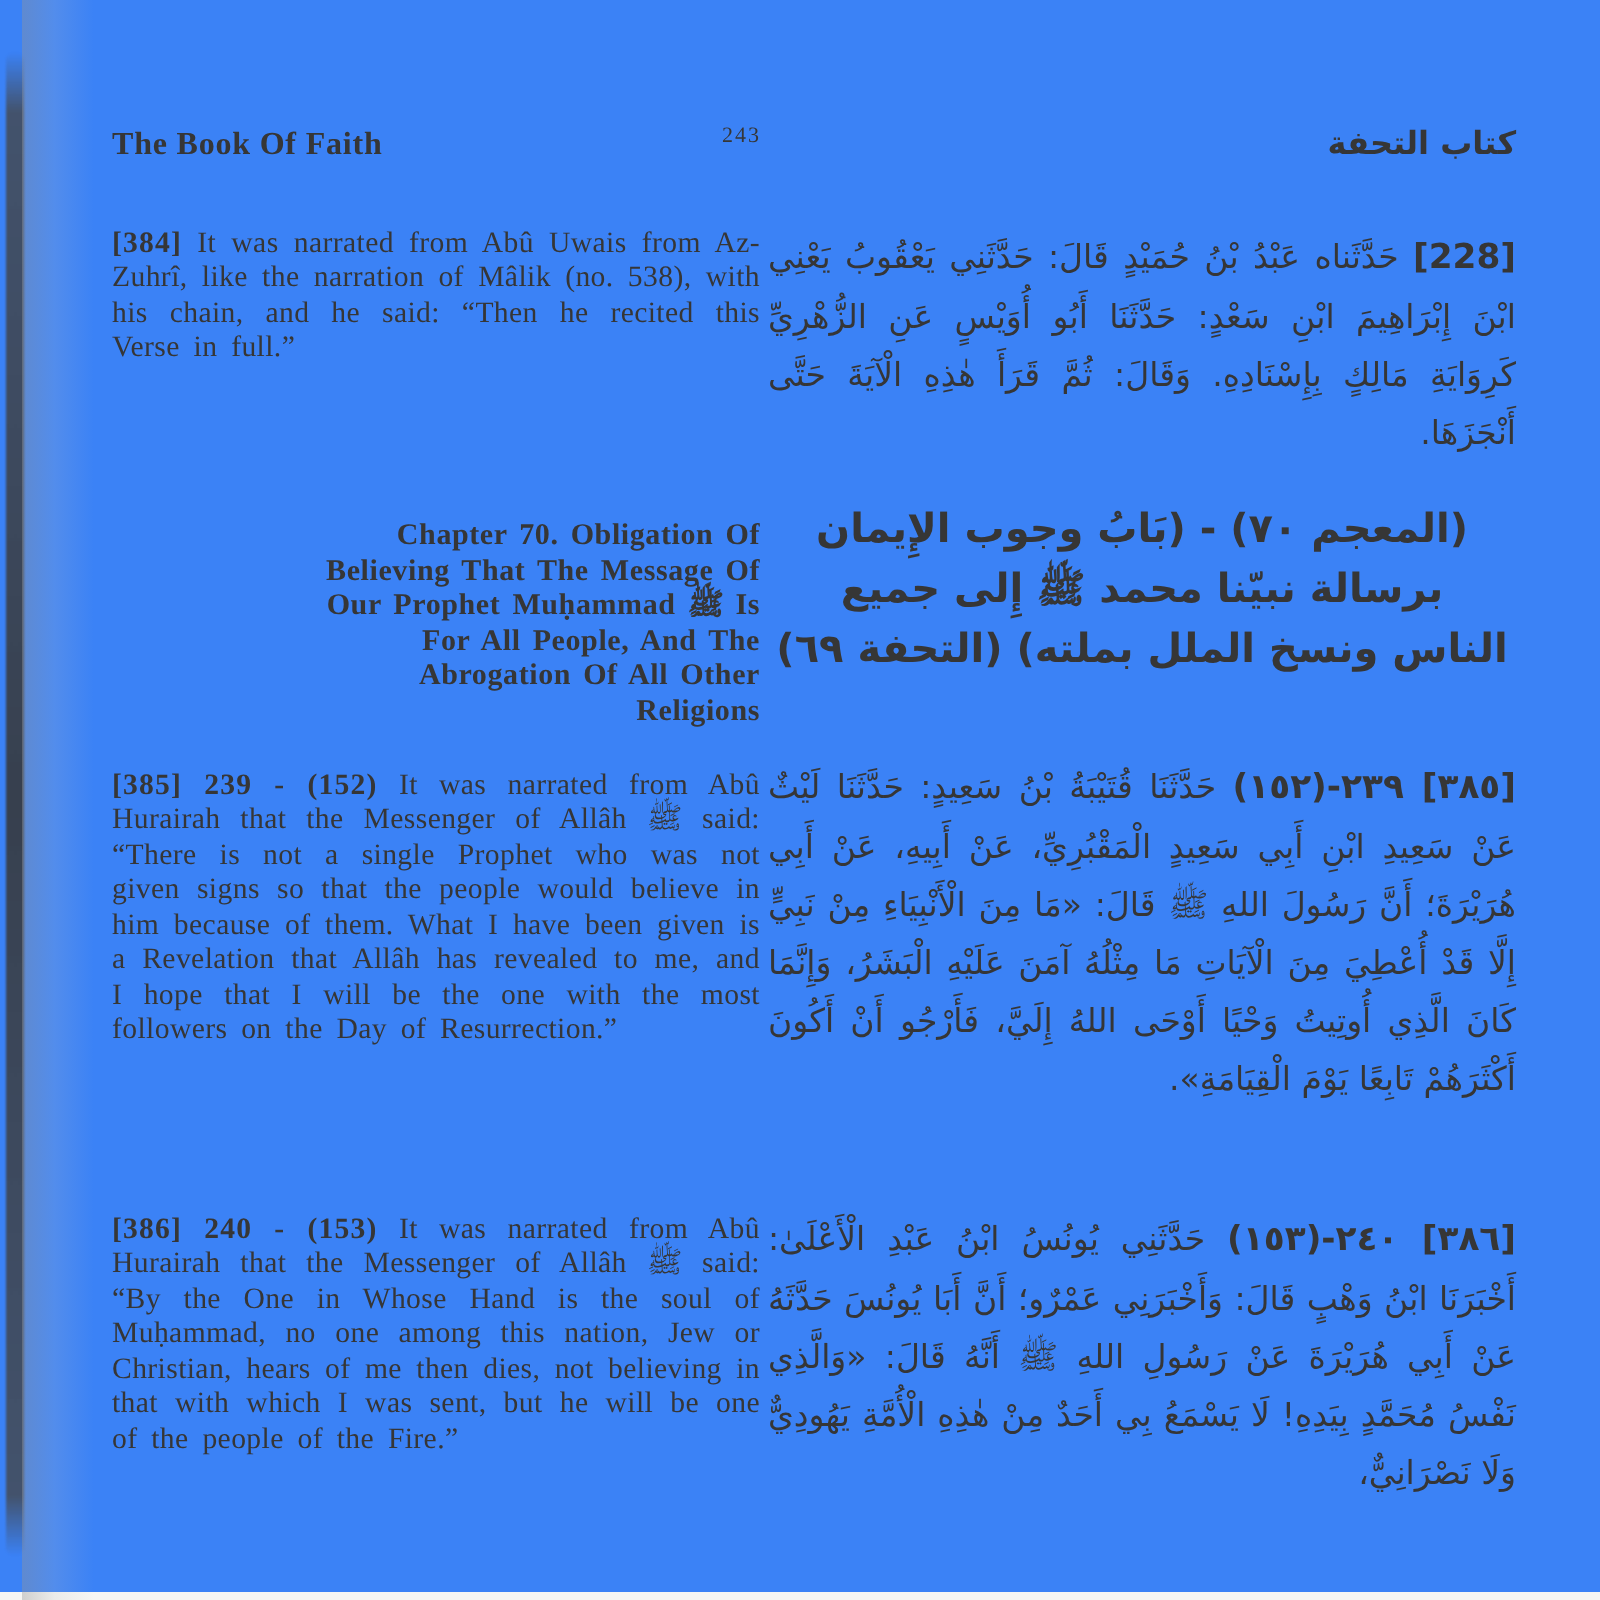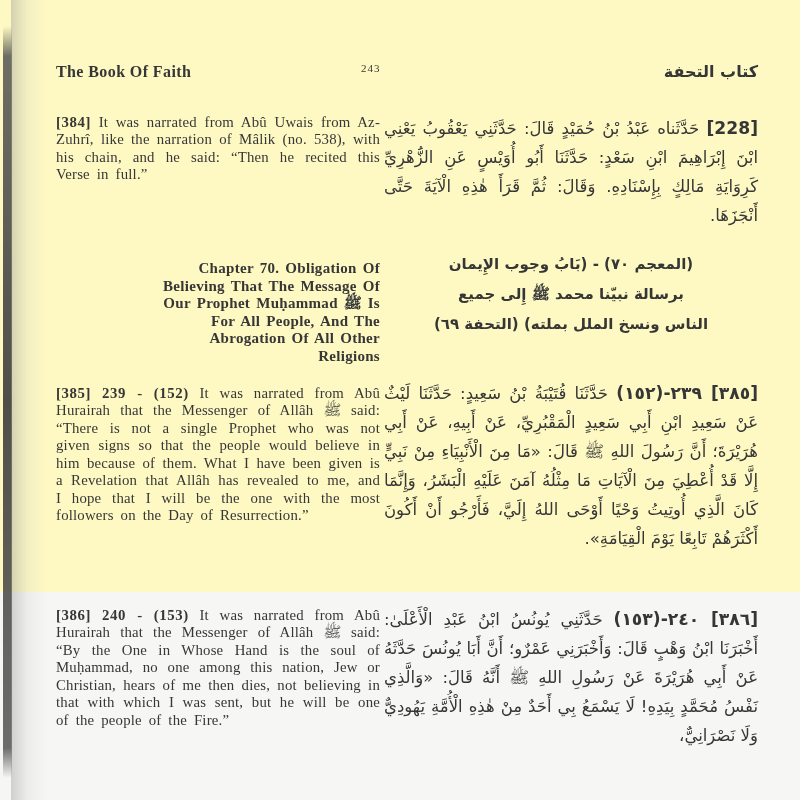--- a/index.html
+++ b/index.html
@@ -2,22 +2,22 @@
 <html><head>
 <meta charset="utf-8">
 <style>
   html,body{margin:0;padding:0;}
   body{
     width:800px;height:800px;overflow:hidden;
     background:#f6f6f4;
     font-family:"Liberation Serif", serif;
   }
   .page{
-    position:relative;width:800px;height:592px;
-    background:#fef9c3;
+    position:relative;width:800px;height:796px;
+    background:#3b82f6;
   }
   
   .edge-dark{
     position:absolute;left:3px;top:26px;width:9px;height:752px;
     background:linear-gradient(to bottom,
       rgba(70,70,70,0) 0%, rgba(70,70,70,.78) 4%,
       rgba(55,55,55,.88) 50%, rgba(70,70,70,.78) 96%, rgba(70,70,70,0) 100%);
     border-radius:4px;
     filter:blur(.6px);
   }
@@ -53,21 +53,21 @@
     font-family:"DejaVu Sans", sans-serif;
   }
   .ar{
     position:absolute;left:384px;width:374px;
     font-size:16.5px;line-height:29px;
     text-align:justify;text-align-last:right;
   }
   .ar .ref{font-weight:bold;font-size:1.04em;}
   .ar-chapter{
     position:absolute;left:384px;width:374px;
-    font-weight:bold;font-size:15px;line-height:30px;
+    font-weight:bold;font-size:20px;line-height:30px;
     white-space:pre-line;text-align:center;text-align-last:center;
   }
 </style>
 </head>
 <body>
 
 <div class="page">
 
   <div class="edge-dark"></div>
   <div class="edge-fade"></div>

